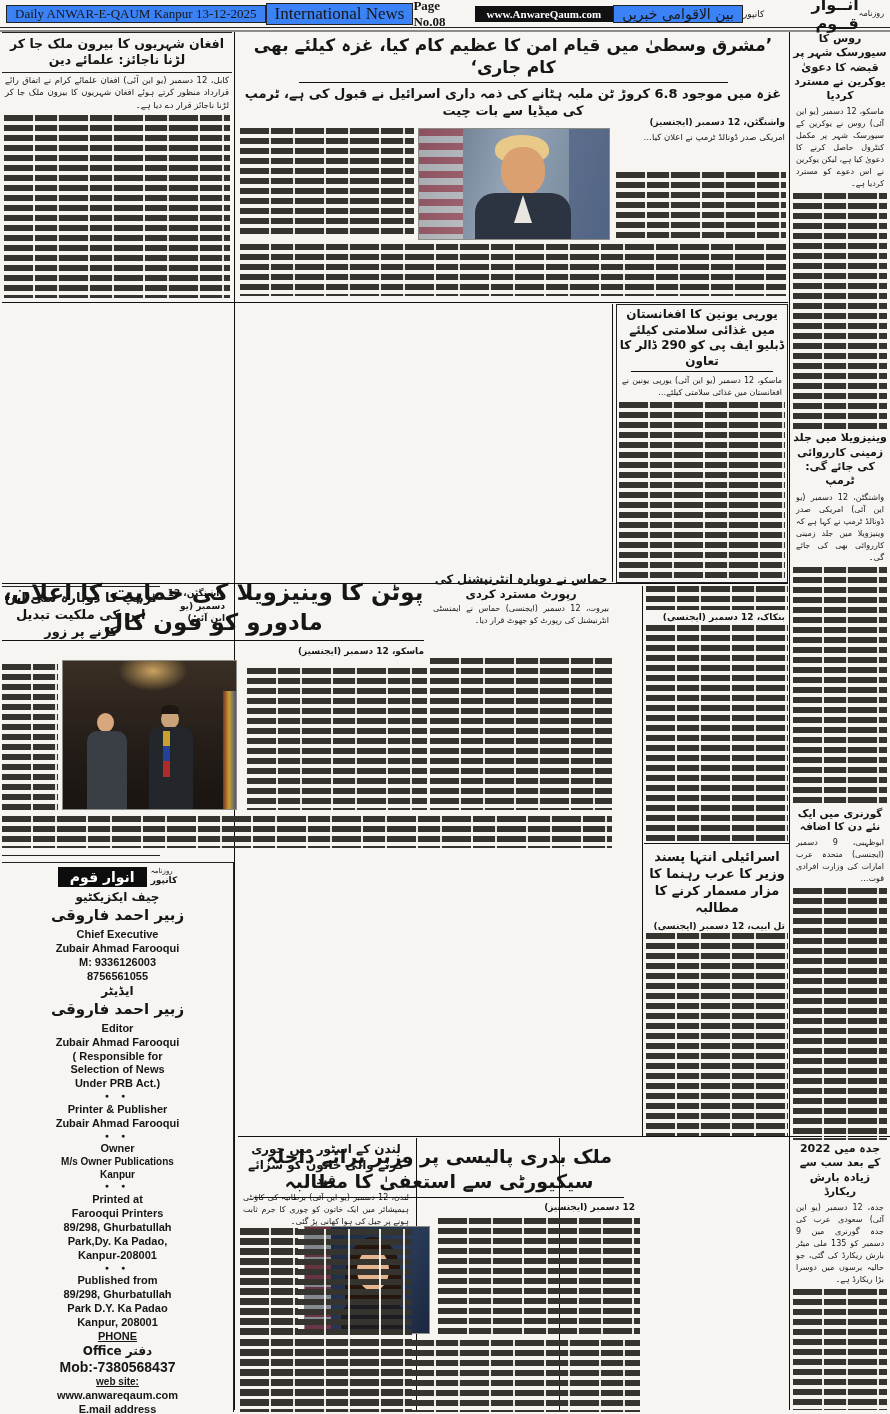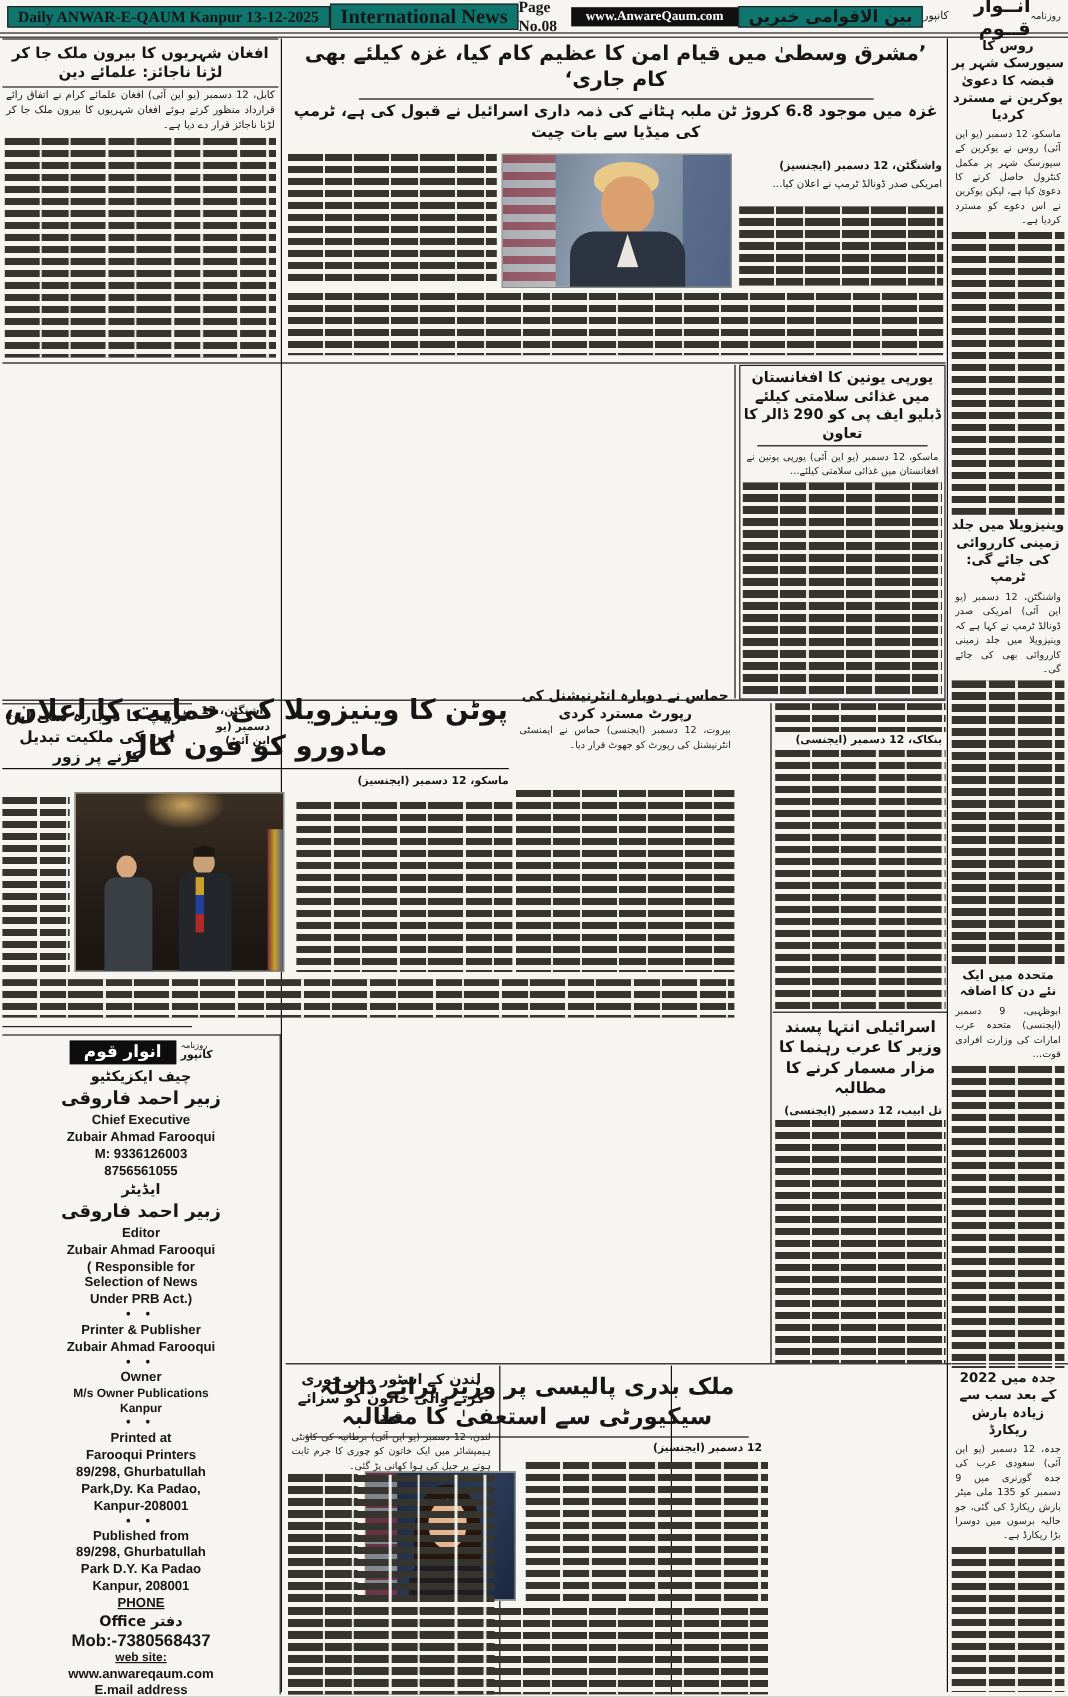--- a/index.html
+++ b/index.html
@@ -5,21 +5,21 @@
   *{margin:0;padding:0;box-sizing:border-box}
   html,body{background:#9a9a9a}
   .page{position:relative;width:890px;height:1414px;margin:0 auto;background:#f6f5f1;
         font-family:"DejaVu Sans",sans-serif;color:#161616;overflow:hidden}
   .abs{position:absolute}
   .rel{position:relative}
   
   .masthead{position:absolute;left:0;top:0;width:890px;height:28px;display:flex;align-items:center;
             justify-content:space-between;padding:2px 6px;border-bottom:1.5px solid #222;
             box-shadow:0 2.5px 0 #f6f5f1,0 3.5px 0 #222}
-  .mbox{border:1.5px solid #222;background:#0f766e;padding:0 8px;font-weight:bold;white-space:nowrap}
+  .mbox{border:1.5px solid #222;background:#3b82f6;padding:0 8px;font-weight:normal;white-space:nowrap}
   .mh-title{font-family:"Liberation Serif",serif;font-size:13px}
   .mh-intl{font-family:"Liberation Serif",serif;font-size:17px}
   .mh-page{font-family:"Liberation Serif",serif;font-size:13px;font-weight:bold}
   .mh-site{background:#111;color:#fff;font-family:"Liberation Serif",serif;font-size:11px;
            font-weight:bold;padding:2px 12px;white-space:nowrap}
   .ur{direction:rtl}
   .mh-secur{font-size:14px}
   .mh-city{font-size:9px;direction:rtl}
   .mh-paper{font-size:16px;font-weight:bold;direction:rtl}
   .mh-daily{font-size:8px;direction:rtl}
@@ -90,37 +90,37 @@
     <h3 class="hl" style="font-size:13px;padding:1px 6px">غزہ میں موجود 6.8 کروڑ ٹن ملبہ ہٹانے کی ذمہ داری اسرائیل نے قبول کی ہے، ٹرمپ کی میڈیا سے بات چیت</h3>
     <div class="photo" style="left:180px;top:96px;width:192px;height:112px">
       <div class="ps" style="inset:0;background:linear-gradient(105deg,#5d6c80,#93a3b5 45%,#6f7f93)"></div>
       <div class="ps" style="left:0;top:0;width:44px;height:112px;background:repeating-linear-gradient(180deg,rgba(178,58,66,.55) 0 7px,rgba(226,221,212,.55) 7px 14px)"></div>
       <div class="ps" style="left:150px;top:0;width:42px;height:112px;background:rgba(46,66,110,.45)"></div>
       <div class="ps" style="left:76px;top:6px;width:54px;height:28px;border-radius:50% 50% 40% 40%;background:#e9c988"></div>
       <div class="ps" style="left:82px;top:18px;width:44px;height:48px;border-radius:46%;background:#dba06f"></div>
       <div class="ps" style="left:56px;top:64px;width:96px;height:48px;border-radius:20px 20px 0 0;background:#2c3442"></div>
       <div class="ps" style="left:95px;top:66px;width:18px;height:28px;background:#e9e6df;clip-path:polygon(50% 0,0 100%,100% 100%)"></div>
     </div>
-    <div class="abs" style="left:376px;top:100px;width:174px">
+    <div class="abs" style="left:376px;top:83px;width:174px">
       <p class="dl">واشنگٹن، 12 دسمبر (ایجنسیز)</p>
       <p class="lead-txt" style="font-size:8.5px">امریکی صدر ڈونالڈ ٹرمپ نے اعلان کیا…</p>
     </div>
     <div class="abs lines" style="left:378px;top:140px;width:170px;height:66px"></div>
     <div class="abs lines" style="left:2px;top:96px;width:174px;height:110px"></div>
     <div class="abs lines" style="left:2px;top:212px;width:546px;height:52px"></div>
   </section>
 
   <aside class="abs" style="left:792px;top:32px;width:96px;height:1378px;display:flex;flex-direction:column;gap:2px;padding:0 1px">
     <h2 class="hl" style="font-size:11px">روس کا سیورسک شہر پر قبضہ کا دعویٰ یوکرین نے مسترد کردیا</h2>
     <p class="lead-txt" style="font-size:8px">ماسکو، 12 دسمبر (یو این آئی) روس نے یوکرین کے سیورسک شہر پر مکمل کنٹرول حاصل کرنے کا دعویٰ کیا ہے، لیکن یوکرین نے اس دعوے کو مسترد کردیا ہے۔</p>
     <div class="lines" style="height:236px"></div>
     <h2 class="hl" style="font-size:11px">وینیزویلا میں جلد زمینی کارروائی کی جائے گی: ٹرمپ</h2>
     <p class="lead-txt" style="font-size:8px">واشنگٹن، 12 دسمبر (یو این آئی) امریکی صدر ڈونالڈ ٹرمپ نے کہا ہے کہ وینیزویلا میں جلد زمینی کارروائی بھی کی جائے گی۔</p>
     <div class="lines" style="height:238px"></div>
-    <h2 class="hl" style="font-size:10.5px">متحدہ میں ایک نئے دن کا اضافہ</h2>
+    <h2 class="hl" style="font-size:10.5px">گورنری میں ایک نئے دن کا اضافہ</h2>
     <p class="lead-txt" style="font-size:8px">ابوظہبی، 9 دسمبر (ایجنسی) متحدہ عرب امارات کی وزارت افرادی قوت…</p>
     <div class="lines" style="height:252px"></div>
     <h2 class="hl" style="font-size:11px">جدہ میں 2022 کے بعد سب سے زیادہ بارش ریکارڈ</h2>
     <p class="lead-txt" style="font-size:8px">جدہ، 12 دسمبر (یو این آئی) سعودی عرب کی جدہ گورنری میں 9 دسمبر کو 135 ملی میٹر بارش ریکارڈ کی گئی، جو حالیہ برسوں میں دوسرا بڑا ریکارڈ ہے۔</p>
     <div class="lines" style="flex:1"></div>
   </aside>
 
   <section class="abs rel" style="left:2px;top:304px;width:610px;height:278px">
     <div class="abs" style="left:428px;top:0;width:182px;height:80px">
       <h2 class="hl" style="font-size:11.5px">حماس نے دوبارہ انٹرنیشنل کی رپورٹ مسترد کردی</h2>

